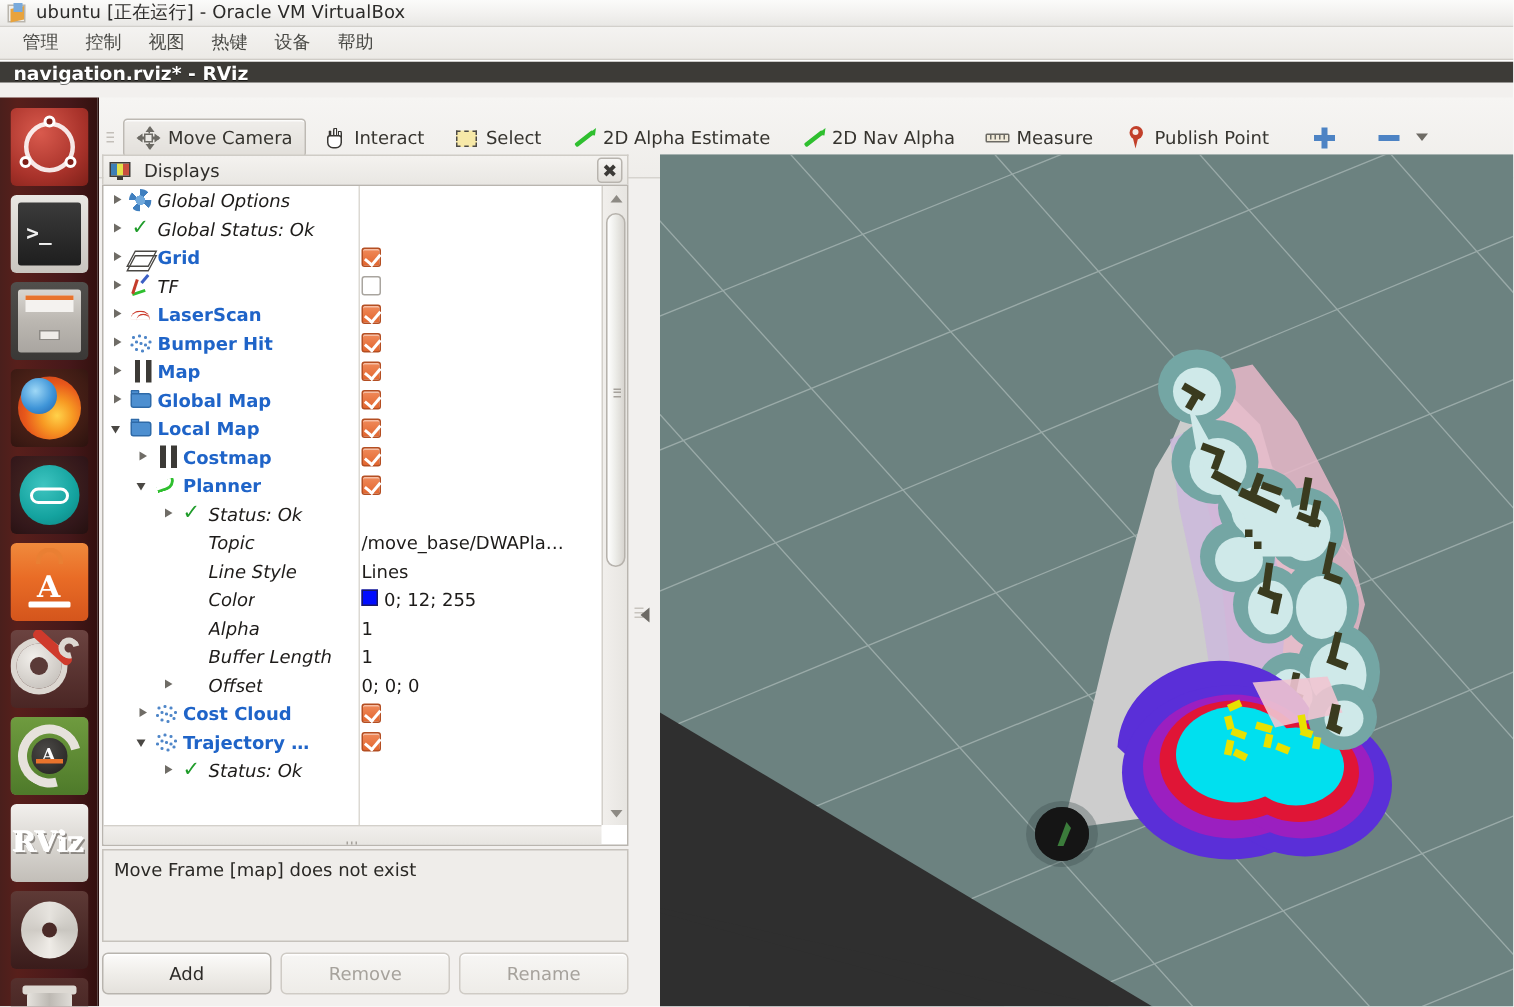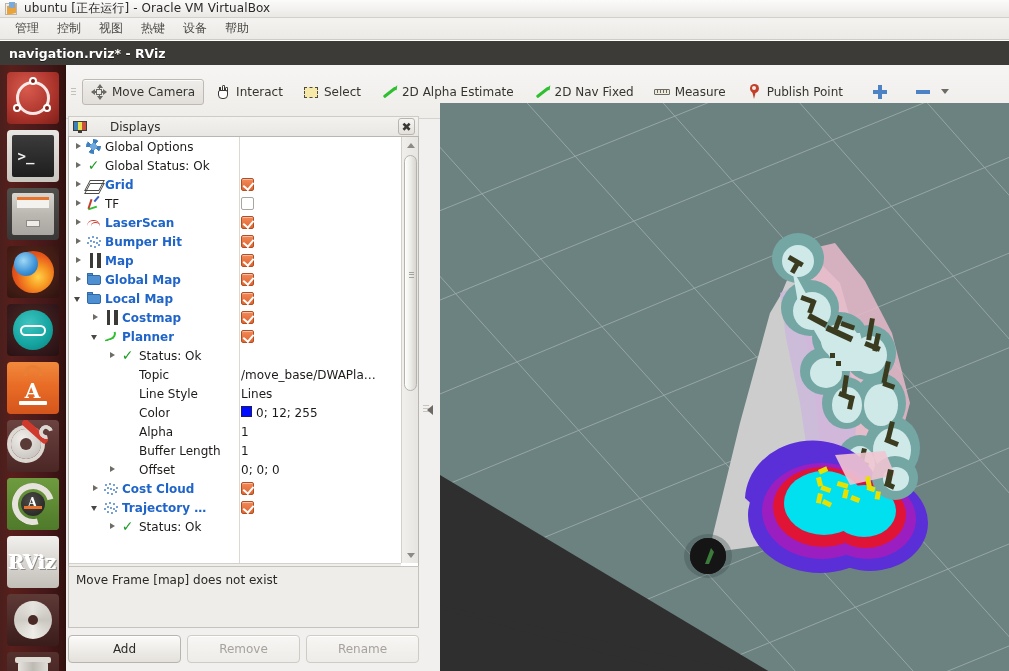--- a/index.html
+++ b/index.html
@@ -45,21 +45,21 @@
   }
 
   
   .guest {
     position: absolute; left: 0; top: 41px; width: 1009px; height: 630px;
     background: #f2f0ee; overflow: hidden;
   }
 
   
   .rviz-titlebar {
-    position: absolute; left: 0; top: 0; width: 1009px; height: 24px;
+    position: absolute; left: 0; top: 0; width: 1009px; height: 14px;
     background: #3d3b37;
     display: flex; align-items: center; padding-left: 9px;
   }
   .rviz-titlebar .t {
     color: #ffffff; font-weight: bold; font-size: 12.5px;
     text-shadow: 0 1px 0 rgba(0,0,0,0.55);
   }
 
   
   .launcher {
@@ -222,21 +222,21 @@
   .tb-caret { width:0;height:0; border-left:4px solid transparent;border-right:4px solid transparent;border-top:5px solid #6e6b65; margin-left:5px; }
 
   
   .displays-dock {
     position: absolute; left: 2px; top: 38px; width: 351px; height: 566px;
   }
   .dock-header {
     position: relative; height: 20px;
     background: linear-gradient(to bottom,#f4f2ef,#e9e7e3);
     border: 1px solid #cfccc6; border-bottom: none;
-    display: flex; align-items: center; padding-left: 4px; gap: 23px; margin-top: 13px;
+    display: flex; align-items: center; padding-left: 4px; gap: 9px;
   }
   .dock-header .mon { width:14px; height:12px; position:relative; flex:none; }
   .dock-header .mon .scr { position:absolute; left:0; top:0; width:14px; height:10px; background:linear-gradient(90deg,#3d7fb5 0 34%,#e4e14a 34% 67%,#c94e3e 67% 100%); border:1.3px solid #3f3d39; }
   .dock-header .mon .st { position:absolute; left:5px; top:10px; width:4px; height:2px; background:#3f3d39; }
   .dock-header .t { font-size: 12px; color:#2f2d2a; }
   .dock-close {
     position:absolute; right:3px; top:1px; width:17px; height:17px; border-radius:3px;
     background: linear-gradient(to bottom,#f7f6f4,#e2dfda); border:1px solid #b8b4ae;
     display:flex; align-items:center; justify-content:center;
   }
@@ -261,21 +261,21 @@
     content:""; position:absolute; left:3px; top:2px; width:0;height:0;
     border-top:3.5px solid transparent;border-bottom:3.5px solid transparent;border-left:5px solid #6f6c66;
   }
   .trow .expander.open:after {
     content:""; position:absolute; left:1px; top:3.5px; width:0;height:0;
     border-left:3.5px solid transparent;border-right:3.5px solid transparent;border-top:5px solid #4a4844;
   }
   .trow .ticon { width:15px; height:15px; flex:none; margin-right:4px; position:relative; }
   .trow .tlabel { white-space:nowrap; overflow:hidden; }
   .trow .tlabel.blue { color:#1f64c8; font-weight:bold; }
-  .trow .tlabel.plain { color:#1d1b19; }
+  .trow .tlabel.plain { color:#1d1b19;font-style:italic; }
   .trow .tval {
     position:absolute; left:172px; white-space:nowrap; color:#1d1b19; font-size:12px;
     display:flex; gap:4px;
   }
   .col-divider {
     position:absolute; left:170px; top:0; width:1px; bottom:13px; background:#dcd9d3;
   }
 
   
   .ti-gear { background: radial-gradient(circle at 50% 50%, #6fa8dc 0 30%, transparent 31%),
@@ -553,21 +553,21 @@
               <i class="hd"></i>
             </span>
           <span>2D Alpha Estimate</span>
         </div>
 
         <div class="tb-btn">
           <span class="tb-ic ic-arrow">
               <i class="ln"></i>
               <i class="hd"></i>
             </span>
-          <span>2D Nav Fixed</span>
+          <span>2D Nav Alpha</span>
         </div>
 
         <div class="tb-btn">
           <span class="tb-ic ic-ruler">
             <i class="r"></i>
             <i class="t" style="left:3px"></i>
               <i class="t" style="left:6px"></i>
               <i class="t" style="left:9px"></i>
               <i class="t" style="left:12px"></i>
           </span>

